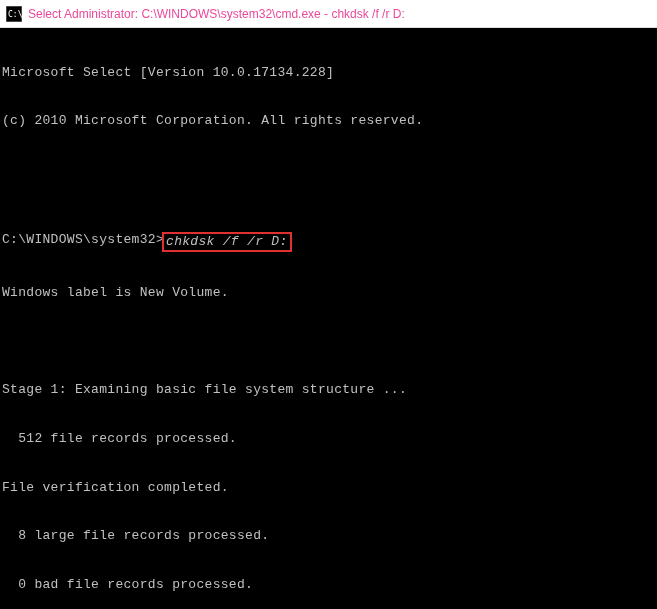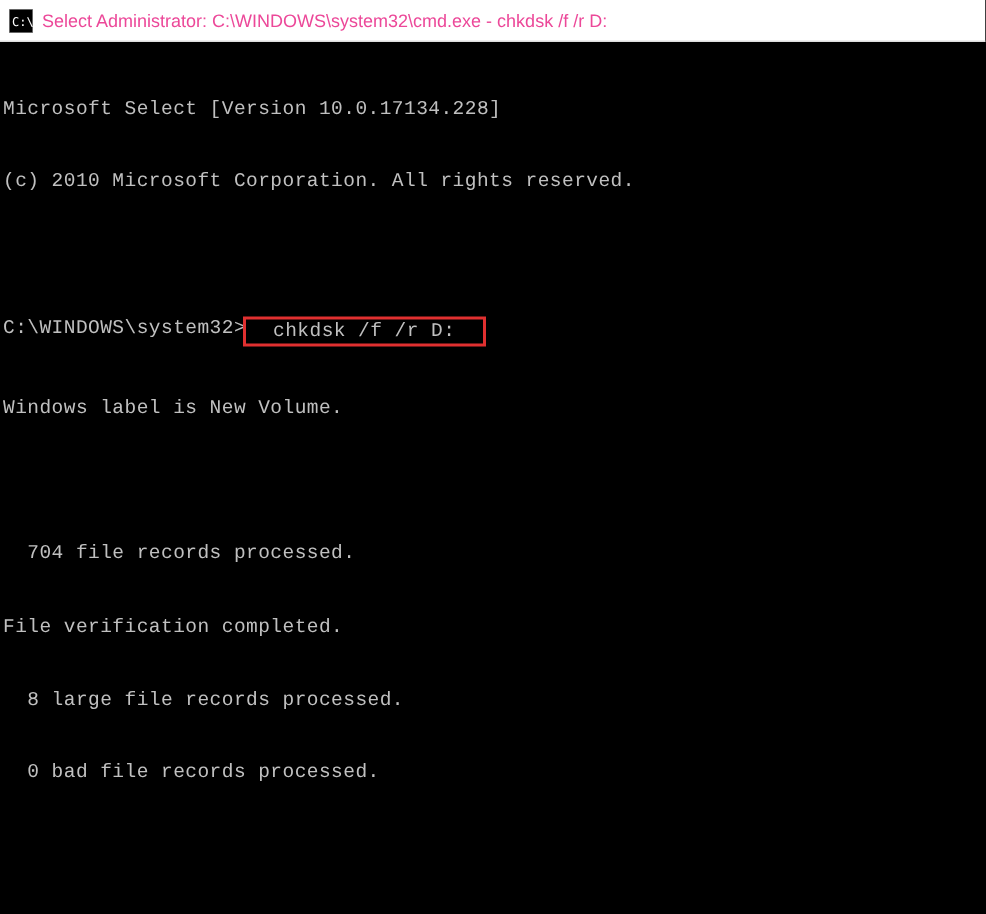--- a/index.html
+++ b/index.html
@@ -34,25 +34,26 @@
       color: #ec4899;
       white-space: nowrap;
     }
     .terminal {
       padding: 4px 2px;
       line-height: 1.25;
       white-space: pre;
       letter-spacing: 0.3px;
     }
     .line { display: block; min-height: 16px; }
-    .prompt-line { display: flex; }
+    .prompt-line { display: flex; margin-top: 21px; }
     .highlight-box {
       border: 2px solid #e03030;
-      padding: 0 18px;
+      padding: 0 2px;
       margin-left: -2px;
+      font-style: italic;
     }
   </style>
 </head>
 <body>
 
 <div class="titlebar">
   <span class="titlebar-icon">
     <svg width="16" height="16" viewBox="0 0 16 16">
       <rect x="0" y="0" width="16" height="16" fill="#000" stroke="#888" stroke-width="1"></rect>
       <text x="2" y="11" font-size="8" fill="#fff" font-family="monospace">C:\</text>
@@ -63,21 +64,22 @@
 
 <div class="terminal">
   <span class="line">Microsoft Select [Version 10.0.17134.228]</span>
   <span class="line">(c) 2010 Microsoft Corporation. All rights reserved.</span>
   <span class="line"> </span>
   <span class="line prompt-line">
     <span>C:\WINDOWS\system32&gt;</span><span class="highlight-box"><span>chkdsk /f /r D:</span></span>
   </span>
   <span class="line">Windows label is New Volume.</span>
   <span class="line"> </span>
-  <span class="line">  704 file records processed.</span>
+  <span class="line">Stage 1: Examining basic file system structure ...</span>
+  <span class="line">  512 file records processed.</span>
   <span class="line">File verification completed.</span>
   <span class="line">  8 large file records processed.</span>
   <span class="line">  0 bad file records processed.</span>
   
   
   
   
   
   
   

